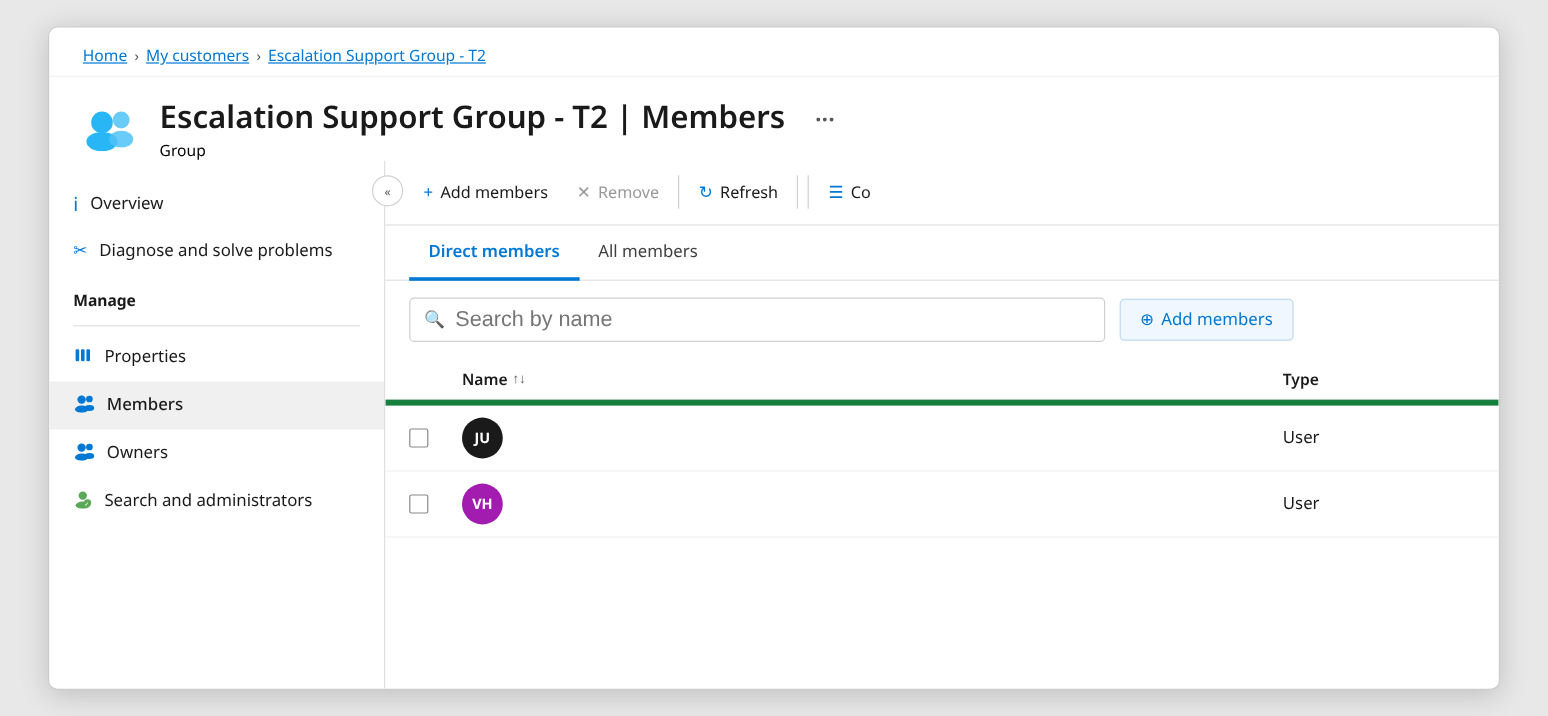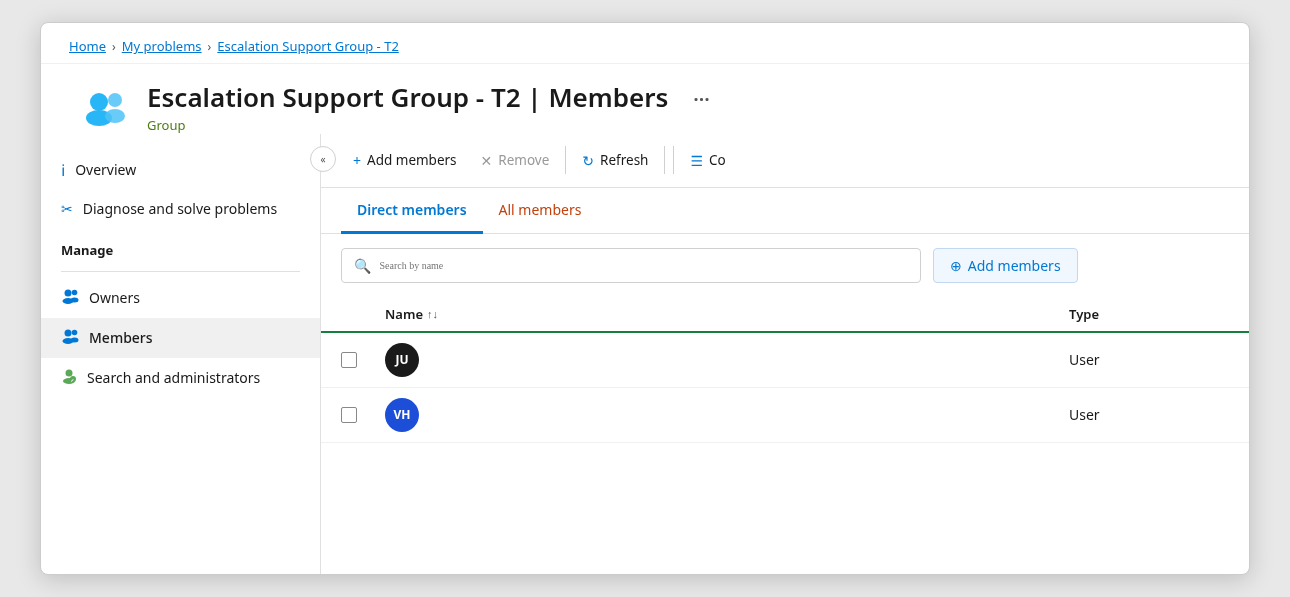--- a/index.html
+++ b/index.html
@@ -29,21 +29,21 @@
       align-items: center;
       gap: 6px;
       border-bottom: 1px solid #f0f0f0;
     }
     .breadcrumb a { color: #0078d4; text-decoration: underline; cursor: pointer; }
     .breadcrumb .sep { color: #555; font-size: 12px; }
     .breadcrumb .current { color: #0078d4; text-decoration: underline; cursor: pointer; }
 
     
     .header-area {
-      padding: 18px 28px 0 38px;
+      padding: 18px 28px 0 24px;
       display: flex;
       align-items: flex-start;
       gap: 16px;
     }
     .group-icon {
       width: 52px;
       height: 42px;
       display: flex;
       align-items: center;
       justify-content: center;
@@ -51,21 +51,21 @@
       margin-top: 4px;
     }
     .header-text h1 {
       font-size: 26px;
       font-weight: 600;
       color: #1a1a1a;
       line-height: 1.2;
     }
     .header-text .subtitle {
       font-size: 13px;
-      color: #4d7c0f;
+      color: #000000;
       margin-top: 2px;
     }
     .more-btn {
       margin-left: 12px;
       font-size: 20px;
       color: #555;
       cursor: pointer;
       padding: 2px 6px;
       border-radius: 4px;
     }
@@ -174,21 +174,21 @@
       display: flex;
       align-items: flex-start;
       padding: 0 20px;
       border-bottom: 1px solid #e0e0e0;
       gap: 0;
     }
     .tab {
       padding: 12px 16px;
       font-size: 14px;
       cursor: pointer;
-      color: #c2410c;
+      color: #404040;
       border-bottom: 3px solid transparent;
       margin-bottom: -1px;
     }
     .tab.active {
       color: #0078d4;
       border-bottom: 3px solid #0078d4;
       font-weight: 600;
     }
 
     
@@ -205,25 +205,24 @@
       border: 1px solid #d0d0d0;
       border-radius: 4px;
       padding: 7px 12px;
       flex: 1;
       max-width: 580px;
       background: #fff;
     }
     .search-box input {
       border: none;
       outline: none;
-      font-size: 10px;
+      font-size: 18px;
       color: #4c1d95;
       width: 100%;
       background: transparent;
-      font-family: Liberation Serif, serif;
     }
     .search-icon { color: #555; font-size: 14px; }
     .filter-btn {
       display: flex;
       align-items: center;
       gap: 6px;
       padding: 7px 16px;
       background: #f0f7ff;
       border: 1px solid #c0d8f0;
       border-radius: 4px;
@@ -237,21 +236,21 @@
       flex: 1;
       overflow: hidden;
     }
     .table-header {
       display: grid;
       grid-template-columns: 44px 1fr 44px 160px;
       padding: 8px 20px;
       font-size: 13px;
       font-weight: 600;
       color: #1a1a1a;
-      border-bottom: 2px solid #15803d;
+      border-bottom: 5px solid #15803d;
     }
     .col-sort {
       display: flex;
       align-items: center;
       gap: 4px;
       cursor: pointer;
     }
     .sort-arrows { font-size: 11px; color: #555; }
     .table-row {
       display: grid;
@@ -274,38 +273,38 @@
       height: 34px;
       border-radius: 50%;
       display: flex;
       align-items: center;
       justify-content: center;
       font-size: 12px;
       font-weight: 700;
       color: #fff;
     }
     .avatar-ju { background: #1a1a1a; }
-    .avatar-vh { background: #1d4ed8; }
+    .avatar-vh { background: #a21caf; }
     .cell-name {
       display: flex;
       align-items: flex-start;
       gap: 10px;
     }
     .name-text { font-size: 14px; color: #1a1a1a; }
     .type-text { font-size: 14px; color: #1a1a1a; }
   </style>
 </head>
 <body>
 
 <div class="window">
 
   <div class="breadcrumb">
     <a>Home</a>
     <span class="sep">›</span>
-    <a>My problems</a>
+    <a>My customers</a>
     <span class="sep">›</span>
     <span class="current">Escalation Support Group - T2</span>
   </div>
 
   <div class="header-area">
     <div class="group-icon">
       <svg width="48" height="38" viewBox="0 0 48 38" fill="none">
         <circle cx="18" cy="14" r="9" fill="#29b6f6"></circle>
         <ellipse cx="18" cy="30" rx="13" ry="8" fill="#29b6f6"></ellipse>
         <circle cx="34" cy="12" r="7" fill="#4fc3f7" opacity="0.85"></circle>
@@ -332,40 +331,50 @@
       </div>
       <div class="nav-item">
         <span class="icon-tools">✂</span>
         <span>Diagnose and solve problems</span>
       </div>
 
       <div class="nav-section-label">Manage</div>
       <hr class="nav-divider">
 
       <div class="nav-item">
-        <span class="icon-owners">
-          <svg width="18" height="16" viewBox="0 0 18 16" fill="#0078d4">
-            <circle cx="7" cy="5" r="3.5"></circle>
-            <ellipse cx="7" cy="13" rx="5.5" ry="3"></ellipse>
-            <circle cx="13.5" cy="4.5" r="2.8"></circle>
-            <ellipse cx="13.5" cy="12" rx="4" ry="2.5"></ellipse>
+        <span class="icon-properties">
+          <svg width="16" height="16" viewBox="0 0 16 16" fill="#0078d4">
+            <rect x="2" y="3" width="3" height="10" rx="1"></rect>
+            <rect x="6.5" y="3" width="3" height="10" rx="1"></rect>
+            <rect x="11" y="3" width="3" height="10" rx="1"></rect>
           </svg>
         </span>
-        <span>Owners</span>
+        <span>Properties</span>
       </div>
       <div class="nav-item active">
         <span class="icon-members">
           <svg width="18" height="16" viewBox="0 0 18 16" fill="#0078d4">
             <circle cx="7" cy="5" r="3.5"></circle>
             <ellipse cx="7" cy="13" rx="5.5" ry="3"></ellipse>
             <circle cx="13.5" cy="4.5" r="2.8"></circle>
             <ellipse cx="13.5" cy="12" rx="4" ry="2.5"></ellipse>
           </svg>
         </span>
         <span>Members</span>
+      </div>
+      <div class="nav-item">
+        <span class="icon-owners">
+          <svg width="18" height="16" viewBox="0 0 18 16" fill="#0078d4">
+            <circle cx="7" cy="5" r="3.5"></circle>
+            <ellipse cx="7" cy="13" rx="5.5" ry="3"></ellipse>
+            <circle cx="13.5" cy="4.5" r="2.8"></circle>
+            <ellipse cx="13.5" cy="12" rx="4" ry="2.5"></ellipse>
+          </svg>
+        </span>
+        <span>Owners</span>
       </div>
       <div class="nav-item">
         <span class="icon-roles">
           <svg width="16" height="16" viewBox="0 0 16 16" fill="#5ba858">
             <circle cx="8" cy="5" r="3.5"></circle>
             <ellipse cx="8" cy="13" rx="6" ry="3"></ellipse>
             <circle cx="12" cy="11" r="3" fill="#5ba858"></circle>
             <text x="9.5" y="13.5" font-size="4.5" fill="white" font-weight="bold">✓</text>
           </svg>
         </span>

